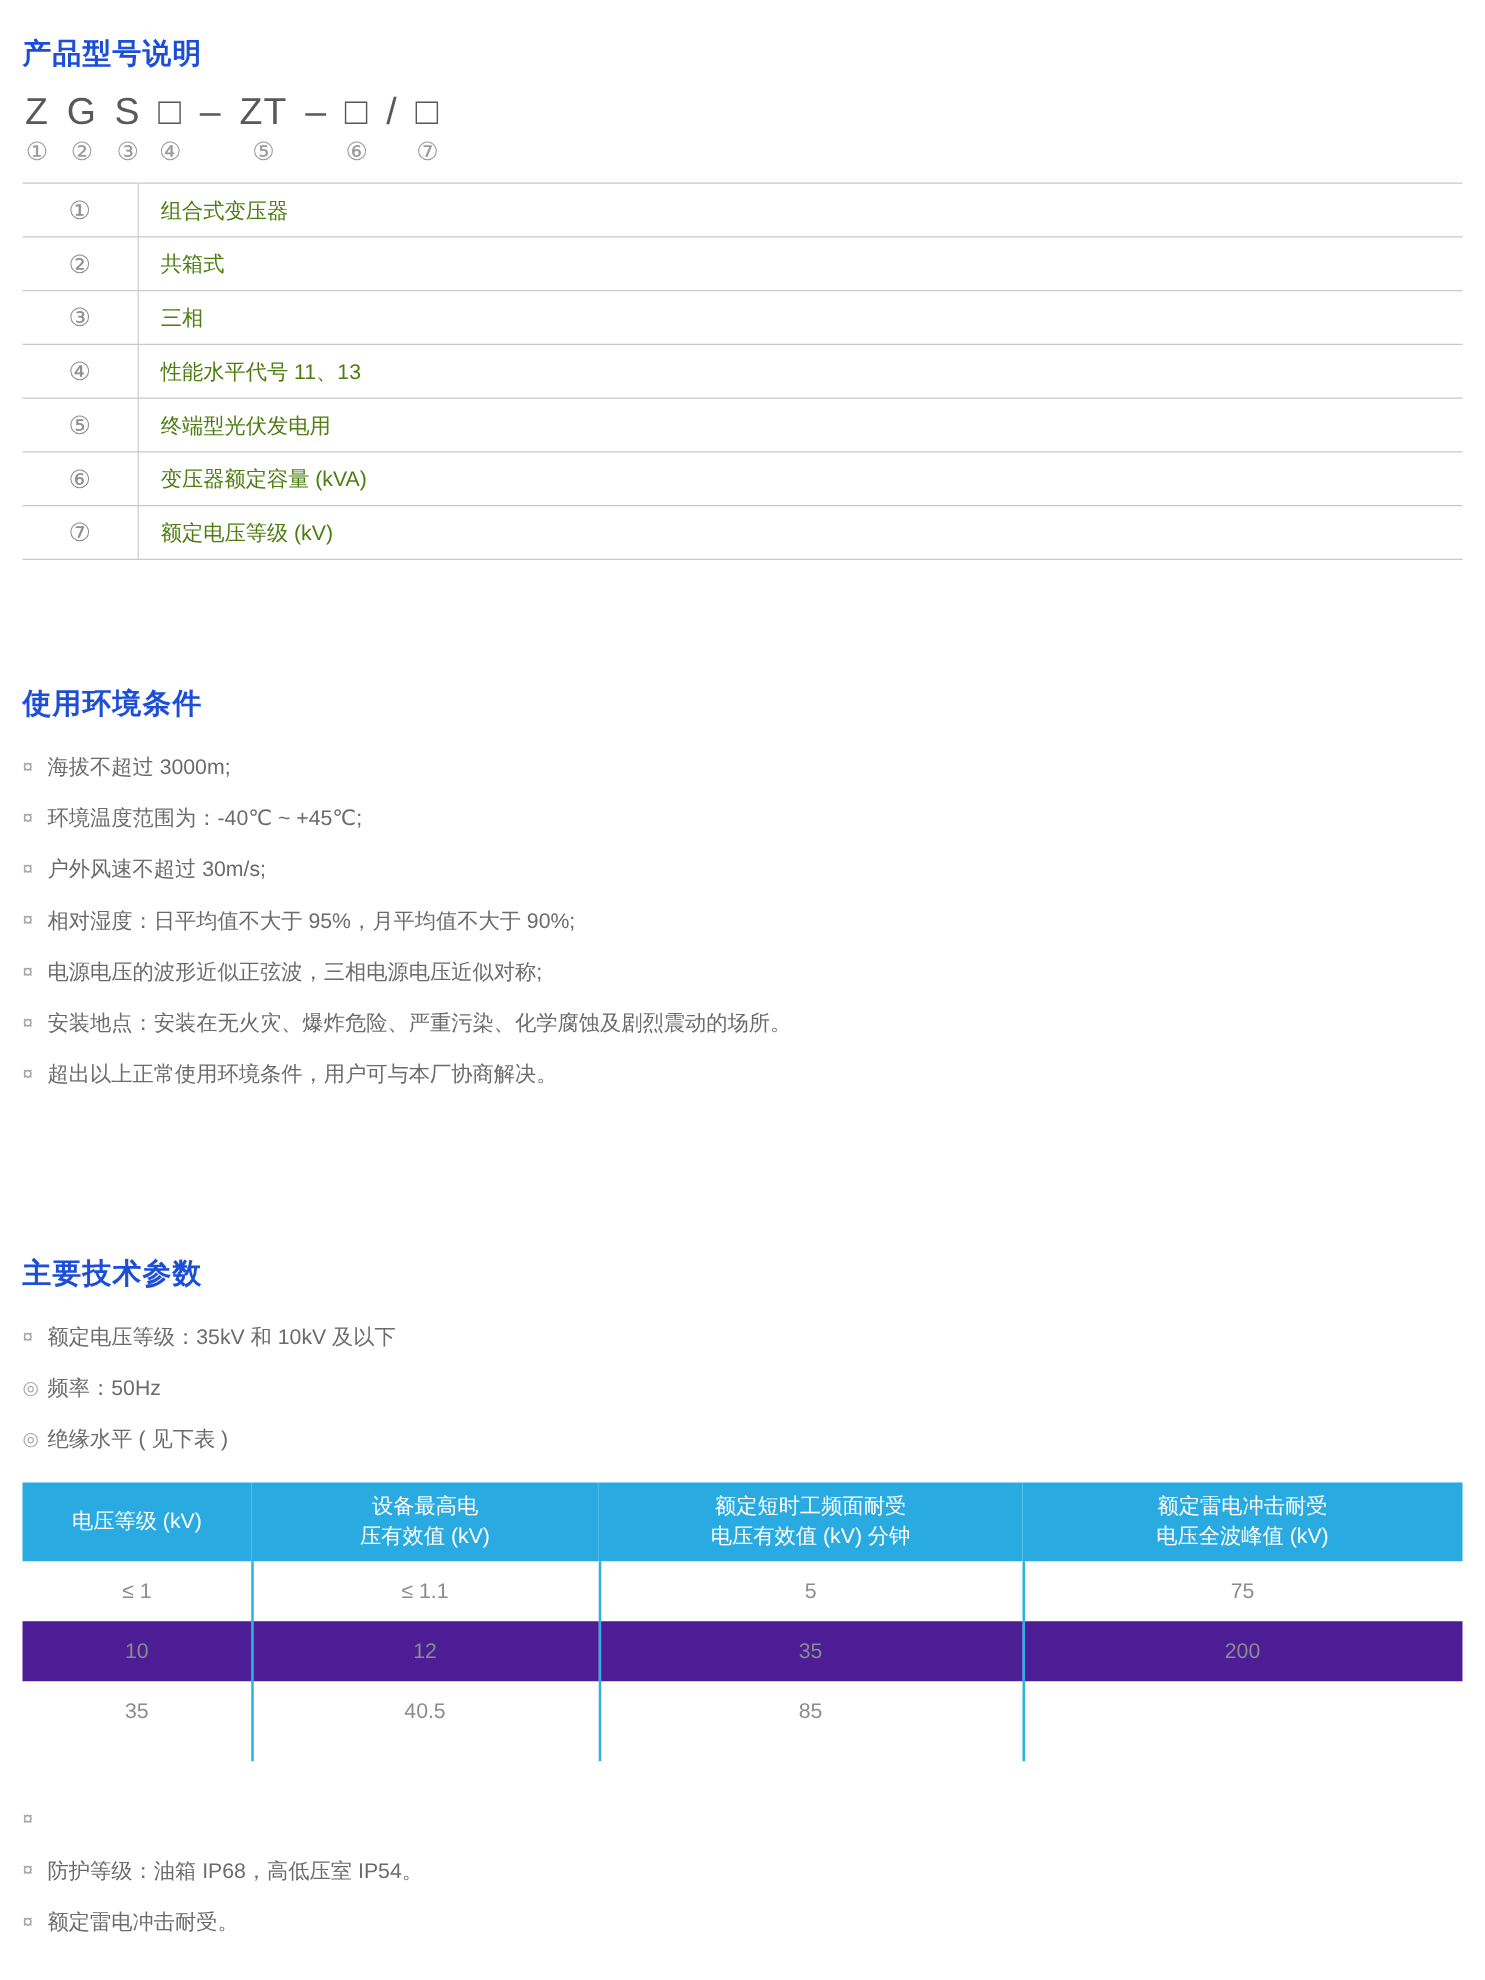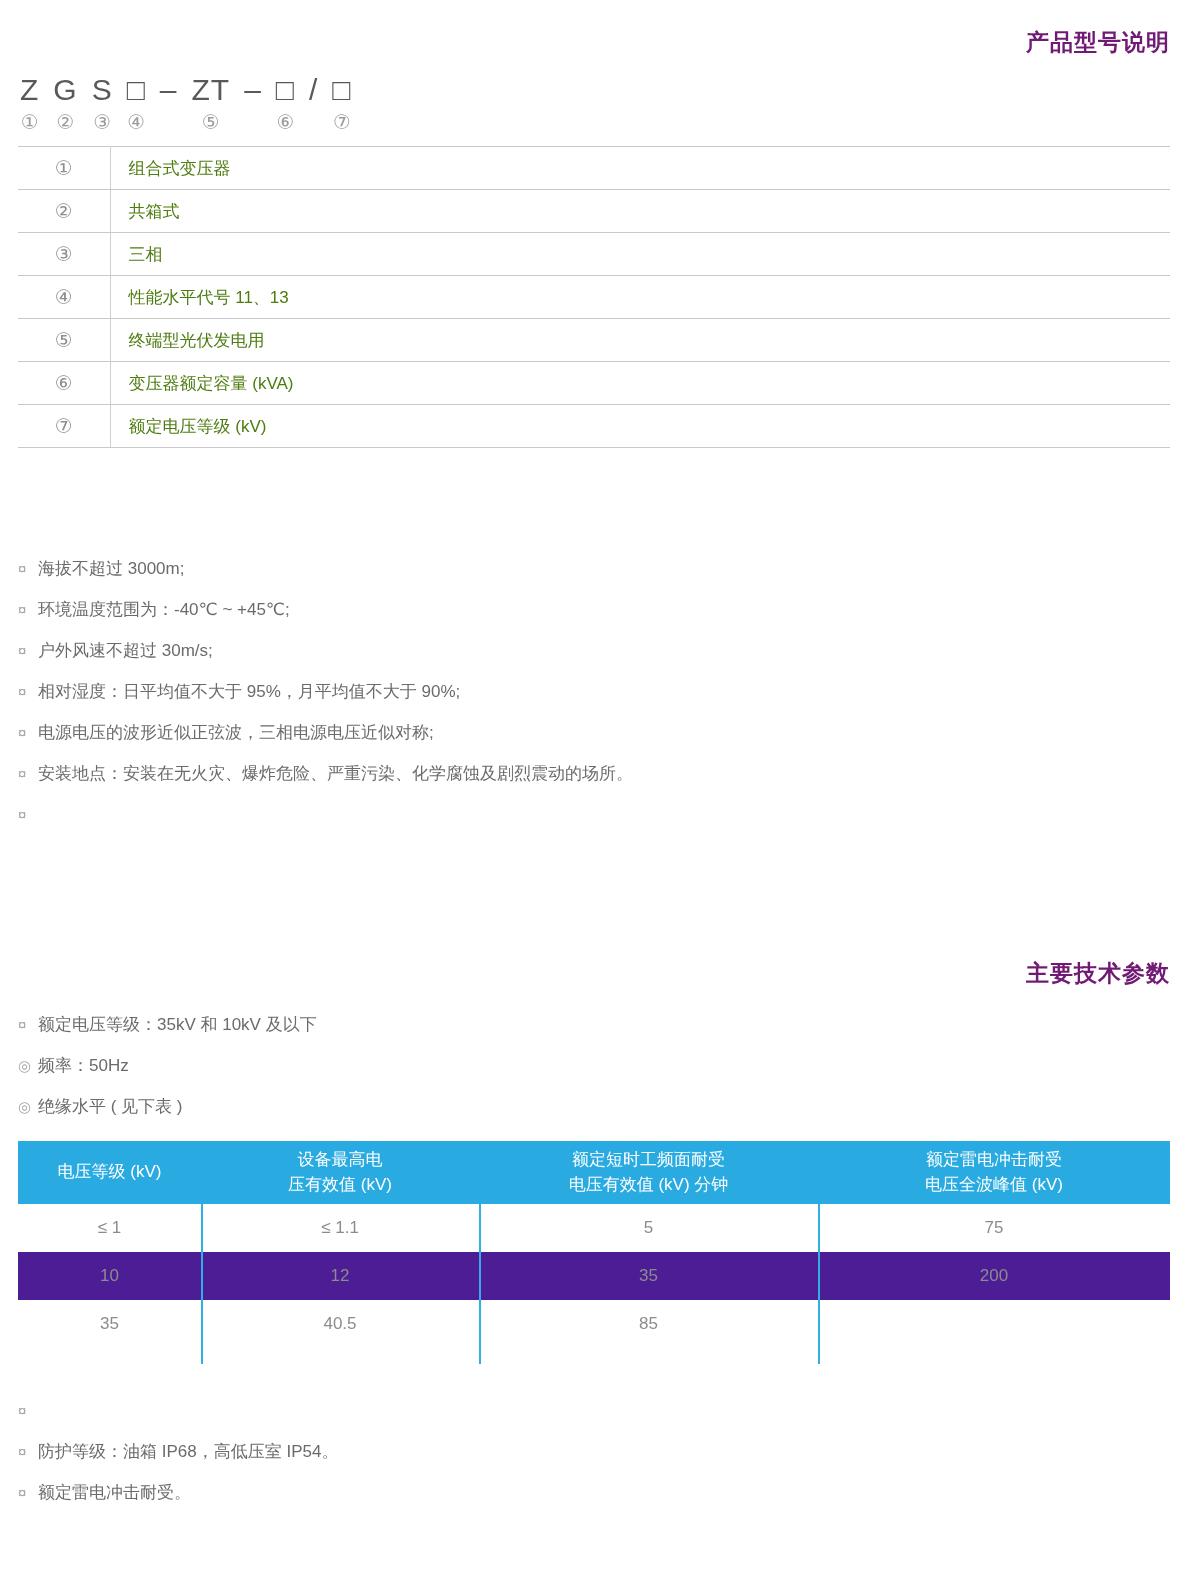--- a/index.html
+++ b/index.html
@@ -3,23 +3,22 @@
 <meta charset="utf-8">
 <style>
   * { margin:0; padding:0; box-sizing:border-box; }
   html,body { background:#ffffff; }
   .page {
     width:1188px; height:1584px; margin:0 auto; background:#ffffff;
     font-family:"Liberation Sans","DejaVu Sans",sans-serif;
     color:#6b6b6b; padding:28px 18px 0; overflow:hidden; position:relative;
   }
   .sec-title {
-    color:#701a75; font-size:23px; font-weight:bold; letter-spacing:1px;
+    color:#1d4ed8; font-size:23px; font-weight:bold; letter-spacing:1px;
     line-height:1.25;
-    text-align:right;
   }
   
   .model-row { display:flex; gap:14px; margin-top:16px; margin-left:2px; }
   .model-token { display:flex; flex-direction:column; align-items:center; }
   .model-char { font-size:30px; line-height:1.15; color:#58595b; letter-spacing:1px; white-space:nowrap; }
   .model-num { font-size:20px; line-height:1.2; color:#9b9b9b; margin-top:3px; min-height:24px; }
   
   .model-table { width:100%; border-collapse:collapse; margin-top:12px; border-top:1px solid #c9c9c9; }
   .model-table tr { height:43px; }
   .model-table td { border-bottom:1px solid #c9c9c9; }
@@ -131,20 +130,21 @@
         </tr>
         <tr>
           <td class="num">⑦</td>
           <td class="label">额定电压等级 (kV)</td>
         </tr>
       </tbody>
     </table>
   </div>
 
   <div class="sec-env">
+    <div class="sec-title">使用环境条件</div>
     <ul class="bullets">
       <li>
         <span class="bullet-mark">¤</span>
         <span>海拔不超过 3000m;</span>
       </li>
       <li>
         <span class="bullet-mark">¤</span>
         <span>环境温度范围为：-40℃ ~ +45℃;</span>
       </li>
       <li>
@@ -158,20 +158,21 @@
       <li>
         <span class="bullet-mark">¤</span>
         <span>电源电压的波形近似正弦波，三相电源电压近似对称;</span>
       </li>
       <li>
         <span class="bullet-mark">¤</span>
         <span>安装地点：安装在无火灾、爆炸危险、严重污染、化学腐蚀及剧烈震动的场所。</span>
       </li>
       <li>
         <span class="bullet-mark">¤</span>
+        <span>超出以上正常使用环境条件，用户可与本厂协商解决。</span>
       </li>
     </ul>
   </div>
 
   <div class="sec-tech">
     <div class="sec-title">主要技术参数</div>
     <ul class="bullets">
       <li>
         <span class="bullet-mark">¤</span>
         <span>额定电压等级：35kV 和 10kV 及以下</span>

